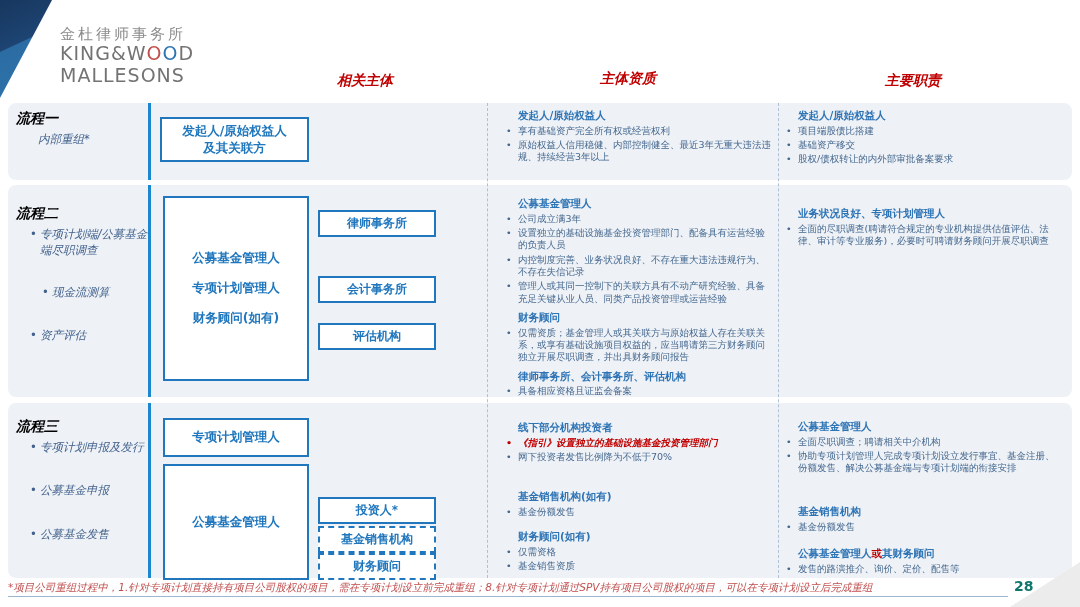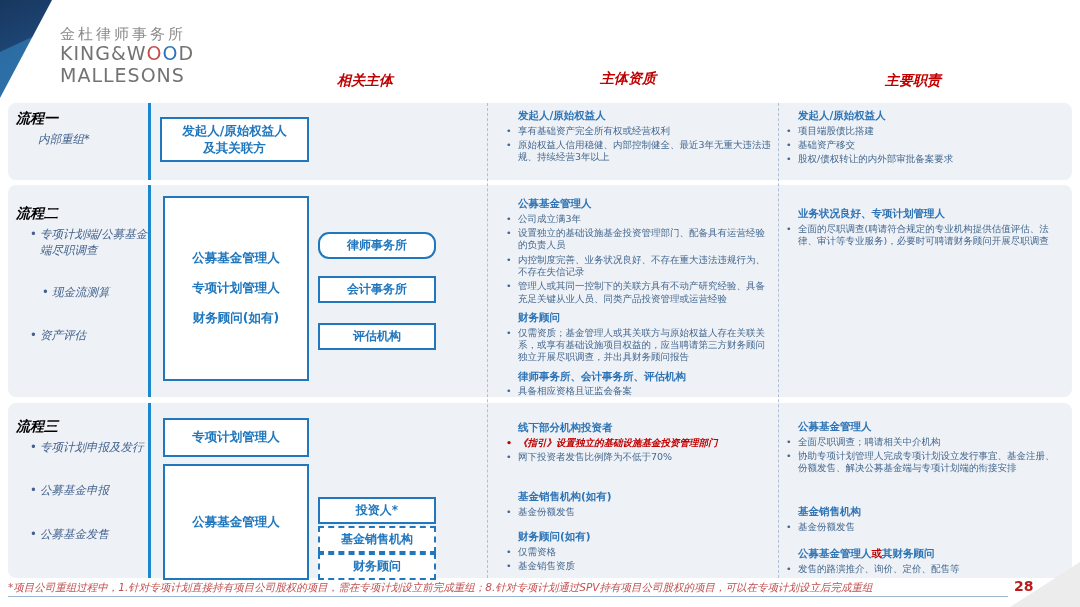--- a/index.html
+++ b/index.html
@@ -41,21 +41,21 @@
   .tcol ul { list-style:none; margin:0 0 6px 0; padding:0; }
   .tcol li { position:relative; padding-left:16px; color:#44688f; font-size:9.5px;
     line-height:1.3; margin-bottom:2px; }
   .tcol li::before { content:"•"; position:absolute; left:4px; color:#44688f; }
   .tcol li.red-li { color:#c00000; font-weight:bold; font-style:italic; }
   .tcol li.red-li::before { color:#c00000; }
   
   .footnote { position:absolute; left:8px; top:581px; width:1000px; color:#c05050;
     font-style:italic; font-size:10.5px; white-space:nowrap; overflow:hidden; }
   .footer-line { position:absolute; left:8px; top:596px; width:1000px; height:1px; background:#9db6cf; }
-  .page-num { position:absolute; left:1014px; top:578px; color:#b91c1c; font-weight:bold; font-size:14px; }
+  .page-num { position:absolute; left:1014px; top:578px; color:#0f766e; font-weight:bold; font-size:14px; }
   .corner-wedge { position:absolute; right:0; bottom:0; width:70px; height:45px;
     clip-path:polygon(100% 0,100% 100%,0 100%); background:#ececec; }
 </style>
 </head>
 <body>
 
 <div class="canvas">
 
   <div class="logo-tri"></div>
   <div class="logo-text">
@@ -106,21 +106,21 @@
   <div class="proc-sub bul" style="left:40px;top:285px;">现金流测算</div>
   <div class="proc-sub bul" style="left:28px;top:328px;">资产评估</div>
 
   <div class="box" style="left:163px;top:196px;width:142px;height:181px;">
     <div class="mainbox-lines">
       <div>公募基金管理人</div>
       <div>专项计划管理人</div>
       <div>财务顾问(如有)</div>
     </div>
   </div>
-  <div class="box sm" style="left:318px;top:232px;width:114px;height:23px;border-radius:11px;">律师事务所</div>
+  <div class="box sm" style="left:318px;top:210px;width:114px;height:23px;">律师事务所</div>
   <div class="box sm" style="left:318px;top:276px;width:114px;height:23px;">会计事务所</div>
   <div class="box sm" style="left:318px;top:323px;width:114px;height:23px;">评估机构</div>
 
   <div class="tcol" style="left:502px;top:197px;width:272px;">
     <div class="th">公募基金管理人</div>
     <ul>
       <li>公司成立满3年</li>
       <li>设置独立的基础设施基金投资管理部门、配备具有运营经验的负责人员</li>
       <li>内控制度完善、业务状况良好、不存在重大违法违规行为、不存在失信记录</li>
       <li>管理人或其同一控制下的关联方具有不动产研究经验、具备充足关键从业人员、同类产品投资管理或运营经验</li>

